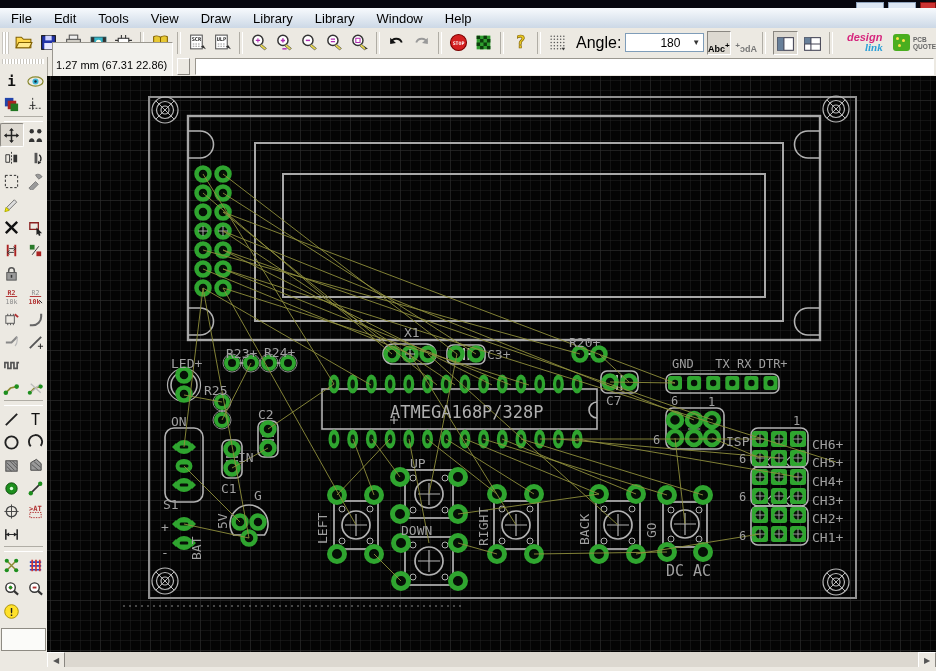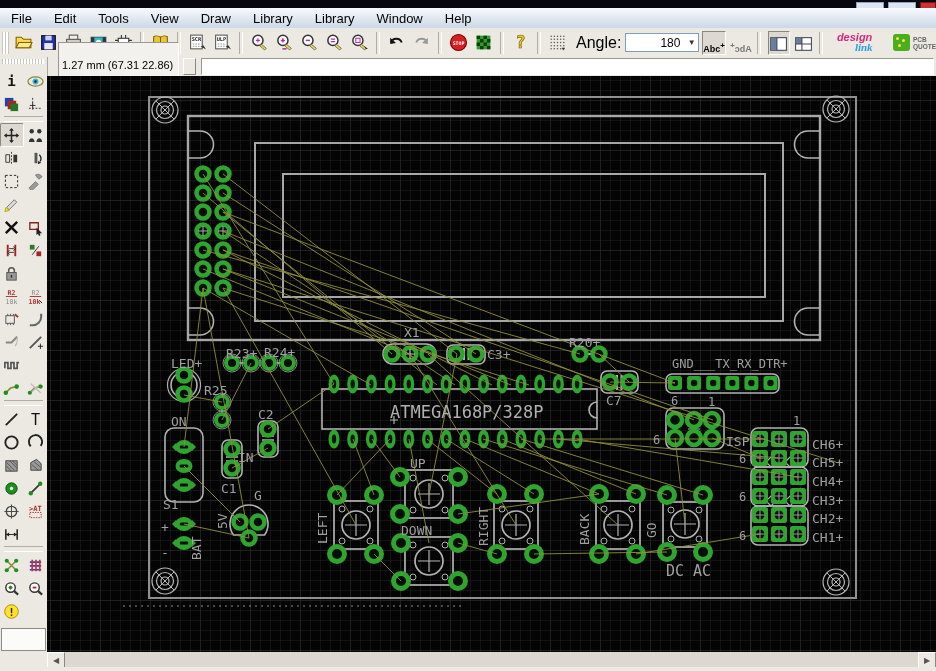--- a/index.html
+++ b/index.html
@@ -21,31 +21,31 @@
   #angle-label{margin:0 4px 0 6px;font-size:16px;}
   #angle-combo{width:50px;height:17px;background:#fff;border:1px solid #7f9db9;display:flex;align-items:center;font-size:12px;padding-left:30px;}
   #angle-combo .val{flex:1;padding-left:4px;}
   #angle-combo .arr{width:13px;text-align:center;font-size:8px;color:#333;}
   .abtn{width:24px;height:22px;display:flex;align-items:flex-end;justify-content:center;margin-left:3px;
         border:1px solid #fff;border-right-color:#8a8781;border-bottom-color:#8a8781;background:#ece9e2;
         font-size:9px;font-weight:bold;}
   .abtn.flat{border-color:transparent;}
   .abtn.pressed{border-color:#8a8781;border-right-color:#fff;border-bottom-color:#fff;background:#ddd9d1;}
   .abc-sup{font-size:8px;vertical-align:super;}
-  #brand{display:flex;align-items:center;margin-left:10px;gap:10px;}
+  #brand{display:flex;align-items:center;margin-left:10px;}
   #designlink{position:relative;width:46px;height:24px;font-style:italic;font-weight:bold;font-size:11px;line-height:10px;}
   #designlink .d1{position:absolute;left:0;top:1px;color:#d6287e;}
   #designlink .d2{position:absolute;left:18px;top:11px;color:#2aa0d8;font-family:Liberation Serif, serif;}
   #pcbquote{display:flex;align-items:center;gap:3px;}
   #pcbquote .chip{width:17px;height:17px;background:#4aae1f;border-radius:3px;position:relative;}
   #pcbquote .chip i{position:absolute;width:3px;height:3px;border-radius:50%;background:#ffe24a;}
   #pcbquote .txt{font-size:6.5px;font-weight:bold;color:#666;line-height:7px;}
   
   #coordbar{position:absolute;left:47px;top:57px;width:889px;height:19px;background:#ece9e2;display:flex;align-items:center;}
-  #coordbox{width:113px;height:15px;margin-left:11px;background:#f2f1ed;border:1px solid #9a978f;
+  #coordbox{width:113px;height:15px;margin-left:5px;background:#f2f1ed;border:1px solid #9a978f;
             border-bottom-color:#fff;border-right-color:#fff;font-size:11px;padding:16px 3px;white-space:nowrap;}
   #coordbtn{width:11px;height:15px;margin-left:4px;background:#ece9e2;border:1px solid #fff;border-right-color:#8a8781;border-bottom-color:#8a8781;}
   #cmdline{flex:1;height:15px;margin:0 2px 0 5px;border:1px solid #9a978f;border-bottom-color:#fff;border-right-color:#fff;background:#fff;font-size:11px;padding:0 3px;outline:none;}
   
   #palette{position:absolute;left:0;top:57px;width:47px;height:614px;background:#ece9e2;border-right:1px solid #a9a69e;}
   #palette .grip{height:5px;margin:2px 3px 5px 2px;background:repeating-linear-gradient(90deg,#c9c6bf 0 1px,#fff 1px 3px);}
   .prow{display:flex;height:23px;}
   .pcell{width:22px;height:22px;display:flex;align-items:center;justify-content:center;border:1px solid transparent;}
   .pcell.sel{border:1px solid #8a8781;border-right-color:#fff;border-bottom-color:#fff;background:#ddd9d1;border-radius:2px;}
   .pdiv{height:4px;margin:1px 4px;border-bottom:1px solid #fff;border-top:1px solid #b0ada5;}

